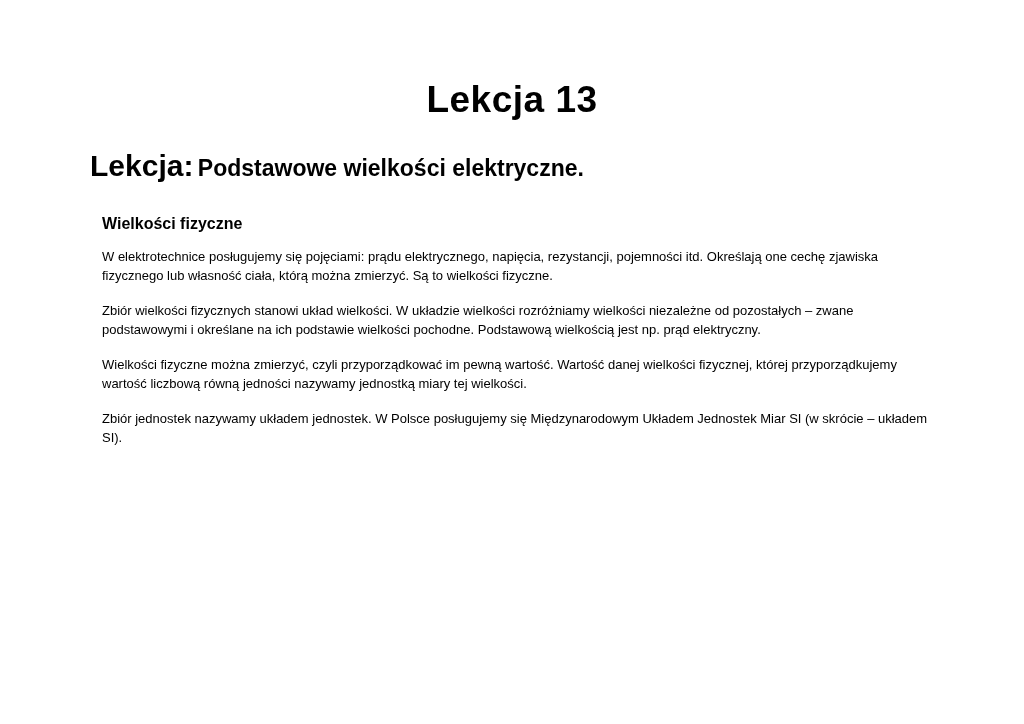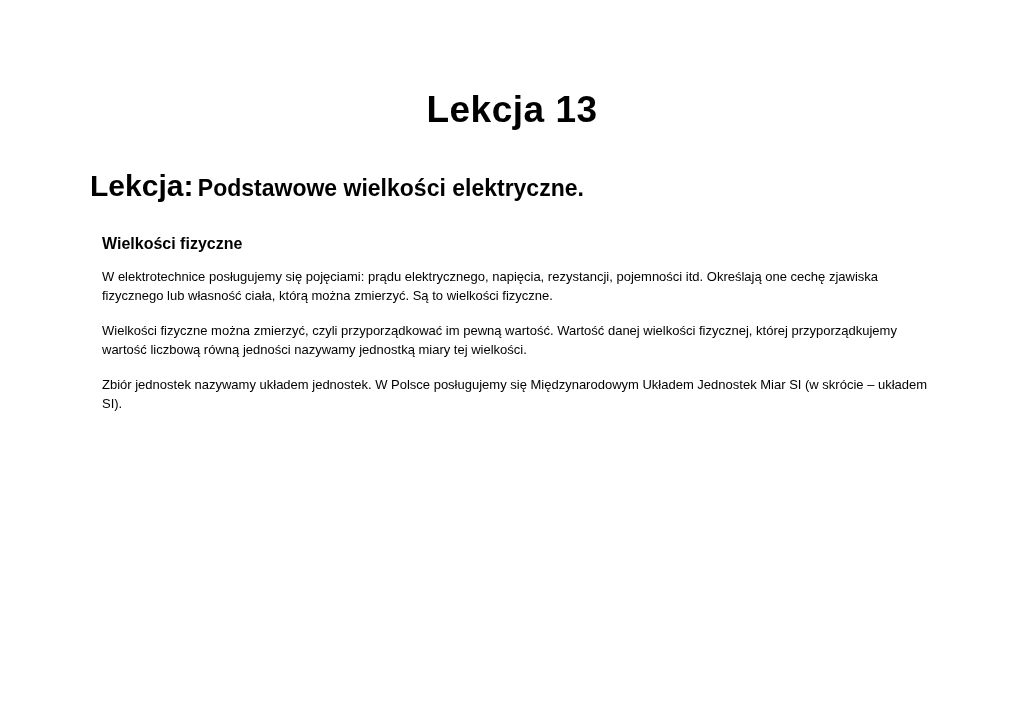--- a/index.html
+++ b/index.html
@@ -22,21 +22,21 @@
     width: 1024px;
     height: 724px;
     box-sizing: border-box;
     background: #ffffff;
   }
   .title {
     text-align: center;
     font-size: 37px;
     font-weight: bold;
     letter-spacing: 0.5px;
-    margin: 16px;
+    margin: 6px;
     padding-top: 74px;
     line-height: 1.1;
   }
   .subtitle-line {
     margin: 0;
     padding-top: 22px;
     padding-left: 90px;
     line-height: 1.1;
   }
   .subtitle-label {
@@ -78,17 +78,18 @@
 
   <div class="subtitle-line">
     <span class="subtitle-label">Lekcja:</span>
     <span class="subtitle-text">Podstawowe wielkości elektryczne.</span>
   </div>
 
   <div class="body-block">
     <p class="heading">Wielkości fizyczne</p>
 
     <p class="para">W elektrotechnice posługujemy się pojęciami: prądu elektrycznego, napięcia, rezystancji, pojemności itd. Określają one cechę zjawiska fizycznego lub własność ciała, którą można zmierzyć. Są to wielkości fizyczne.</p>
+    <p class="para">Zbiór wielkości fizycznych stanowi układ wielkości. W układzie wielkości rozróżniamy wielkości niezależne od pozostałych – zwane podstawowymi i określane na ich podstawie wielkości pochodne. Podstawową wielkością jest np. prąd elektryczny.</p>
     <p class="para">Wielkości fizyczne można zmierzyć, czyli przyporządkować im pewną wartość. Wartość danej wielkości fizycznej, której przyporządkujemy wartość liczbową równą jedności nazywamy jednostką miary tej wielkości.</p>
     <p class="para">Zbiór jednostek nazywamy układem jednostek. W Polsce posługujemy się Międzynarodowym Układem Jednostek Miar SI (w skrócie – układem SI).</p>
   </div>
 
 </div>
 
 </body></html>

